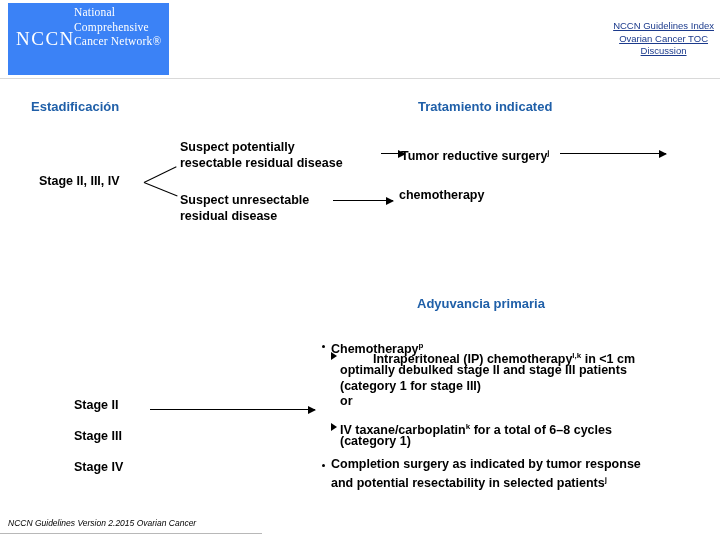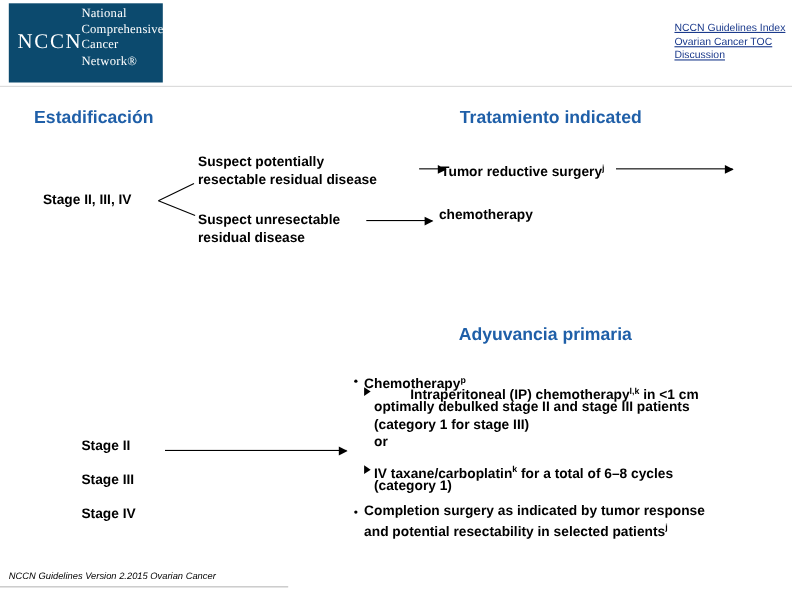--- a/index.html
+++ b/index.html
@@ -22,22 +22,23 @@
     width: 720px;
     height: 78px;
     background: #ffffff;
     border-bottom: 1px solid #d9d9d9;
   }
   .logo-box {
     position: absolute;
     left: 8px; top: 3px;
     width: 140px;
     height: 72px;
-    background: #0c4a6e;
+    background: #3b82f6;
     color: #ffffff;
+    padding-left: 21px;
   }
   .logo-words {
     position: absolute;
     left: 66px; top: 2px;
     font-family: "Liberation Serif", serif;
     font-size: 11.5px;
     line-height: 14.5px;
     color: #ffffff;
     letter-spacing: 0.2px;
   }
@@ -63,36 +64,36 @@
     line-height: 19px;
   }
   .header-title .line2,
   .header-title .line3 {
     font-size: 13.5px;
     line-height: 17px;
   }
   .header-links {
     position: absolute;
     right: 6px; top: 20px;
-    text-align: left;
+    text-align: center;
     font-size: 9.5px;
     line-height: 12.5px;
     color: #1b3a8c;
   }
   .header-links a {
     color: #1b3a8c;
     text-decoration: underline;
     display: block;
     cursor: pointer;
   }
 
   
   .sec-title {
     position: absolute;
-    font-size: 16px;
+    font-size: 13px;
     font-weight: bold;
     color: #1f5fa8;
     font-family: "Liberation Sans", sans-serif;
     white-space: nowrap;
   }
   #title-estadificacion { left: 31px; top: 99px; }
   #title-tratamiento    { left: 418px; top: 99px; }
   #title-adyuvancia     { left: 417px; top: 296px; }
 
   

